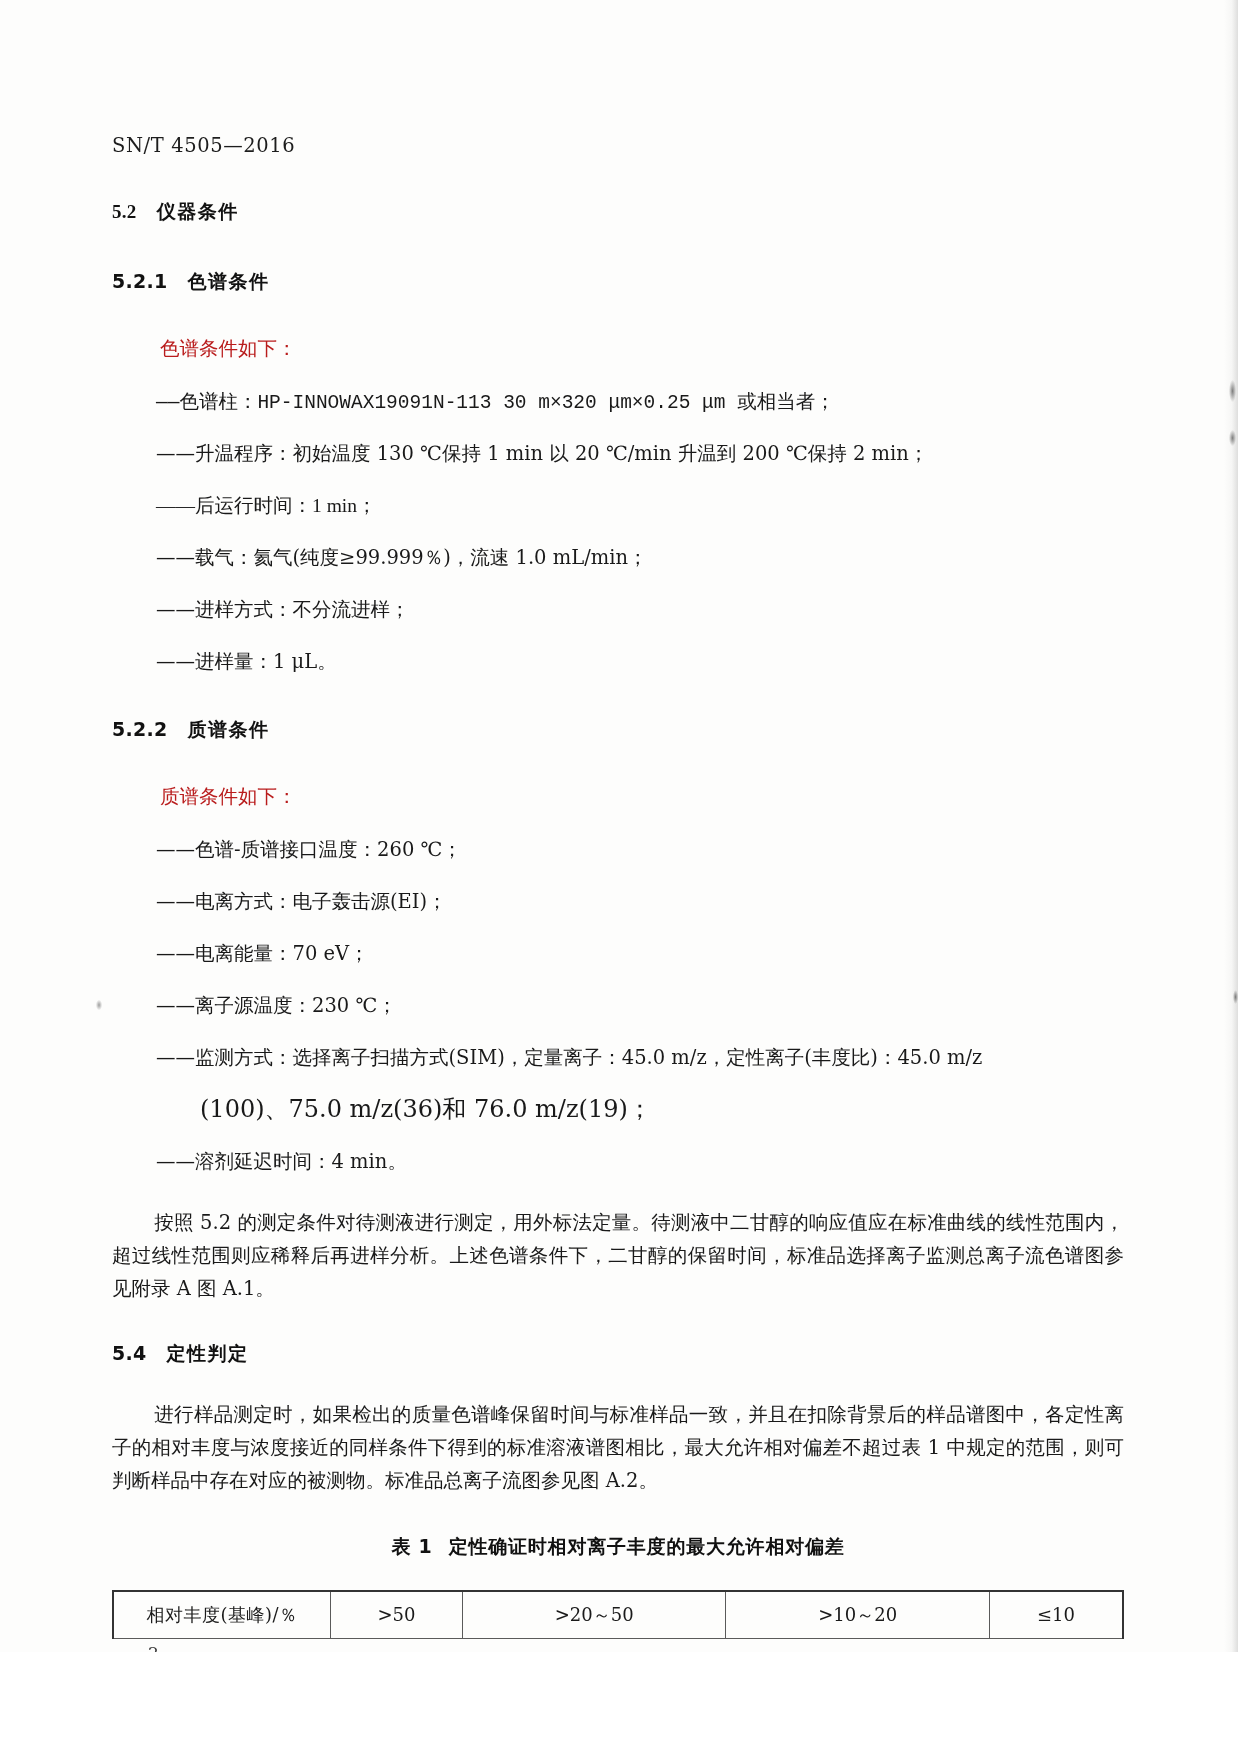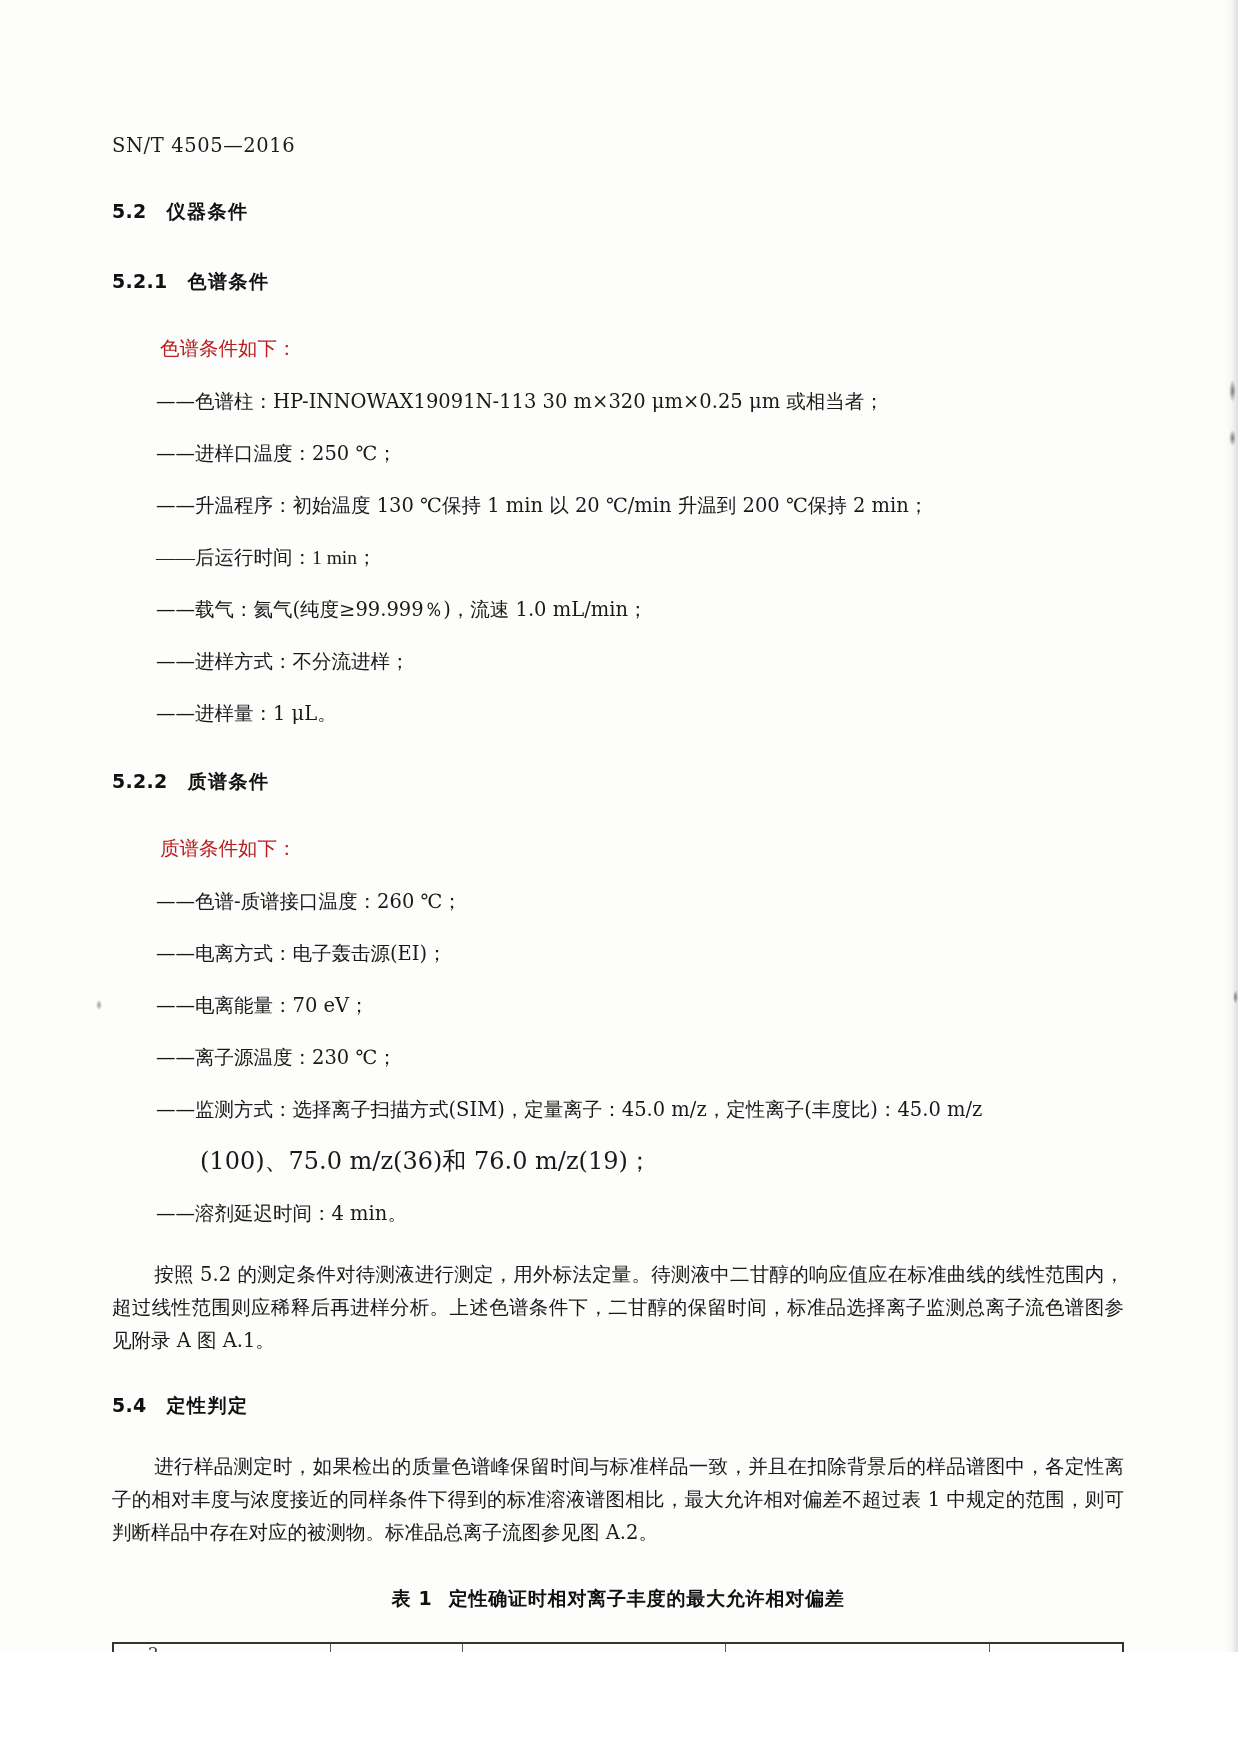--- a/index.html
+++ b/index.html
@@ -155,32 +155,31 @@
   <div class="scan-edge"></div>
   <div class="scan-nick n1"></div>
   <div class="scan-nick n2"></div>
   <div class="scan-nick n3"></div>
   <div class="scan-left-spot"></div>
 
   <div class="content">
 
     <div class="runhead">SN/T 4505—2016</div>
 
-    <h3 class="sec" style="margin-top:42px;">
+    <h3 class="sec" style="margin-top:42px;font-family:Liberation Serif, serif;">
       <span class="sec-num">5.2</span><span class="sec-title">仪器条件</span>
     </h3>
 
     <h3 class="sec" style="margin-top:44px;">
       <span class="sec-num">5.2.1</span><span class="sec-title">色谱条件</span>
     </h3>
 
     <div class="list-block">
       <p class="list-lead" style="margin-top:40px;">色谱条件如下：</p>
-      <p class="list-item" style="margin-top:26px;">——色谱柱：HP-INNOWAX19091N-113 30 m×320 μm×0.25 μm 或相当者；</p>
-      <p class="list-item" style="margin-top:25px;">——进样口温度：250 ℃；</p>
+      <p class="list-item" style="margin-top:26px;font-family:Liberation Mono, monospace;">——色谱柱：HP-INNOWAX19091N-113 30 m×320 μm×0.25 μm 或相当者；</p>
       <p class="list-item" style="margin-top:25px;">——升温程序：初始温度 130 ℃保持 1 min 以 20 ℃/min 升温到 200 ℃保持 2 min；</p>
       <p class="list-item" style="margin-top:25px;font-family:Liberation Serif, serif;">——后运行时间：1 min；</p>
       <p class="list-item" style="margin-top:25px;">——载气：氦气(纯度≥99.999％)，流速 1.0 mL/min；</p>
       <p class="list-item" style="margin-top:25px;">——进样方式：不分流进样；</p>
       <p class="list-item" style="margin-top:25px;">——进样量：1 μL。</p>
     </div>
 
     <h3 class="sec" style="margin-top:42px;">
       <span class="sec-num">5.2.2</span><span class="sec-title">质谱条件</span>
     </h3>

